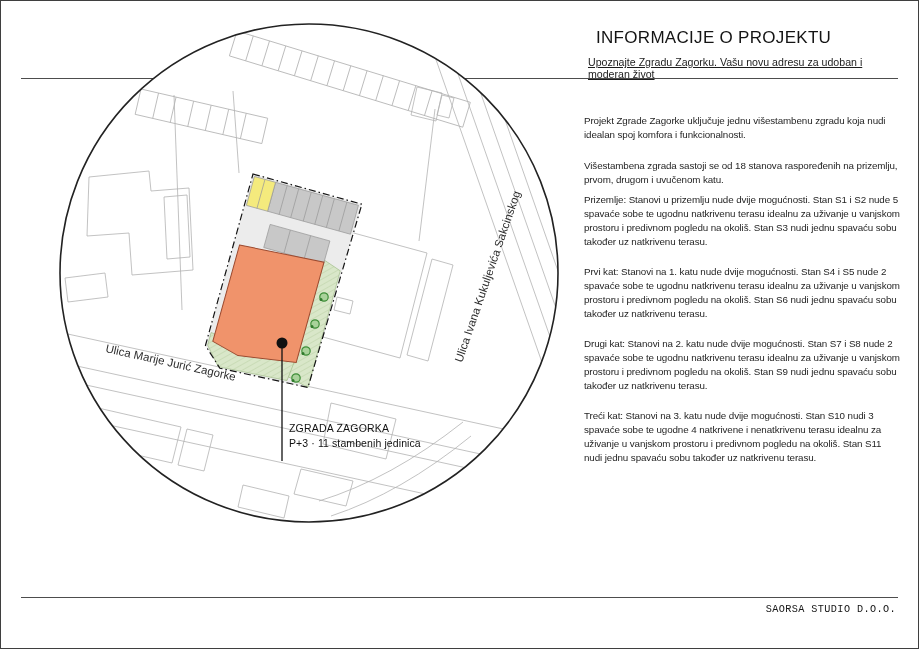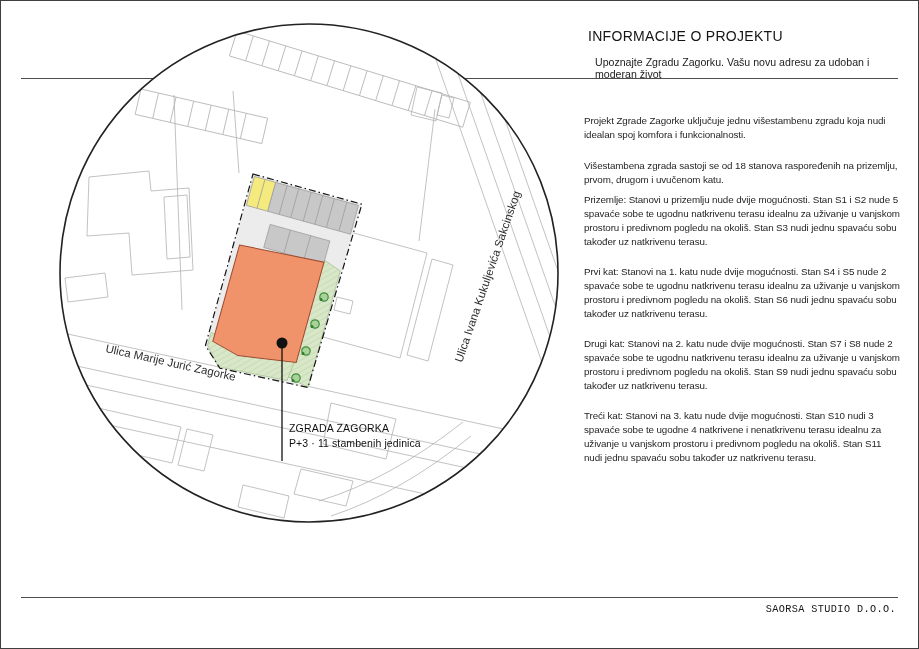--- a/index.html
+++ b/index.html
@@ -6,22 +6,22 @@
   .page{
     position:relative;width:919px;height:649px;background:#ffffff;
     border:1px solid #3f3f3f;box-sizing:border-box;overflow:hidden;
     font-family:"Liberation Sans",sans-serif;color:#1c1c1c;
   }
   .rule{position:absolute;left:20px;right:20px;height:1px;background:#4d4d4d;}
   .rule-top{top:77px;}
   .rule-bottom{top:596px;}
   .map-svg{position:absolute;left:0;top:0;}
   .info{position:absolute;left:583px;width:318px;top:0;}
-  .info-title{position:absolute;top:27px;left:4px;font-size:14px;letter-spacing:.3px;color:#141414;}
-  .info-tagline{position:absolute;top:55px;left:11px;width:318px;font-size:10.6px;color:#1c1c1c;}
+  .info-title{position:absolute;top:27px;left:12px;font-size:17px;letter-spacing:.3px;color:#141414;}
+  .info-tagline{position:absolute;top:55px;left:4px;width:318px;font-size:10.6px;color:#1c1c1c;text-decoration:underline;}
   .para{position:absolute;left:0;width:318px;font-size:9.8px;line-height:14px;letter-spacing:-.1px;color:#1f1f1f;margin-top:20px;}
   .p0{top:93px;} .p1{top:138px;} .p2{top:172px;} .p3{top:244px;} .p4{top:316px;} .p5{top:388px;}
   .footer{position:absolute;right:22px;top:603px;font-size:10.2px;letter-spacing:.4px;color:#141414;font-family:Liberation Mono, monospace;}
   text{font-family:"Liberation Sans",sans-serif;}
 </style>
 </head>
 <body>
 
 <div class="page">
 

